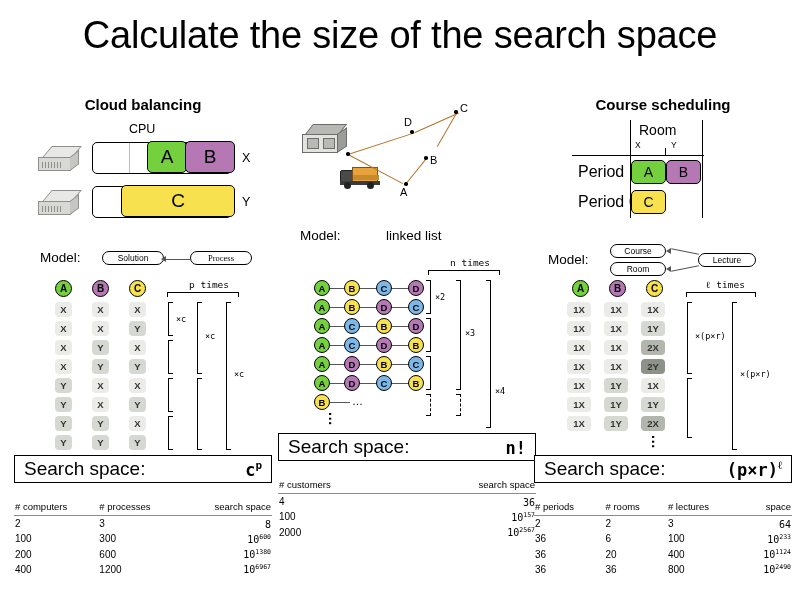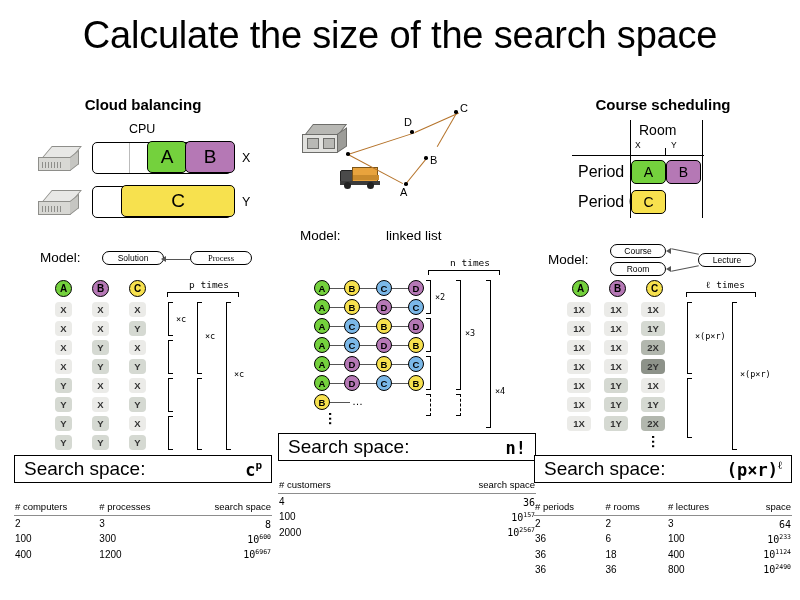--- a/index.html
+++ b/index.html
@@ -326,20 +326,25 @@
             <td>2</td>
             <td>3</td>
             <td class="r mono"><span>8</span><sup></sup></td>
           </tr>
           <tr>
             <td>100</td>
             <td>300</td>
             <td class="r mono"><span>10</span><sup>600</sup></td>
           </tr>
           <tr>
+            <td>200</td>
+            <td>600</td>
+            <td class="r mono"><span>10</span><sup>1380</sup></td>
+          </tr>
+          <tr>
             <td>400</td>
             <td>1200</td>
             <td class="r mono"><span>10</span><sup>6967</sup></td>
           </tr>
         </tbody>
       </table>
     </div>
   </div>
 
   <div class="col col2">
@@ -576,21 +581,21 @@
             <td class="r mono"><span>64</span><sup></sup></td>
           </tr>
           <tr>
             <td>36</td>
             <td>6</td>
             <td>100</td>
             <td class="r mono"><span>10</span><sup>233</sup></td>
           </tr>
           <tr>
             <td>36</td>
-            <td>18</td>
+            <td>20</td>
             <td>400</td>
             <td class="r mono"><span>10</span><sup>1124</sup></td>
           </tr>
           <tr>
             <td>36</td>
             <td>36</td>
             <td>800</td>
             <td class="r mono"><span>10</span><sup>2490</sup></td>
           </tr>
         </tbody>

